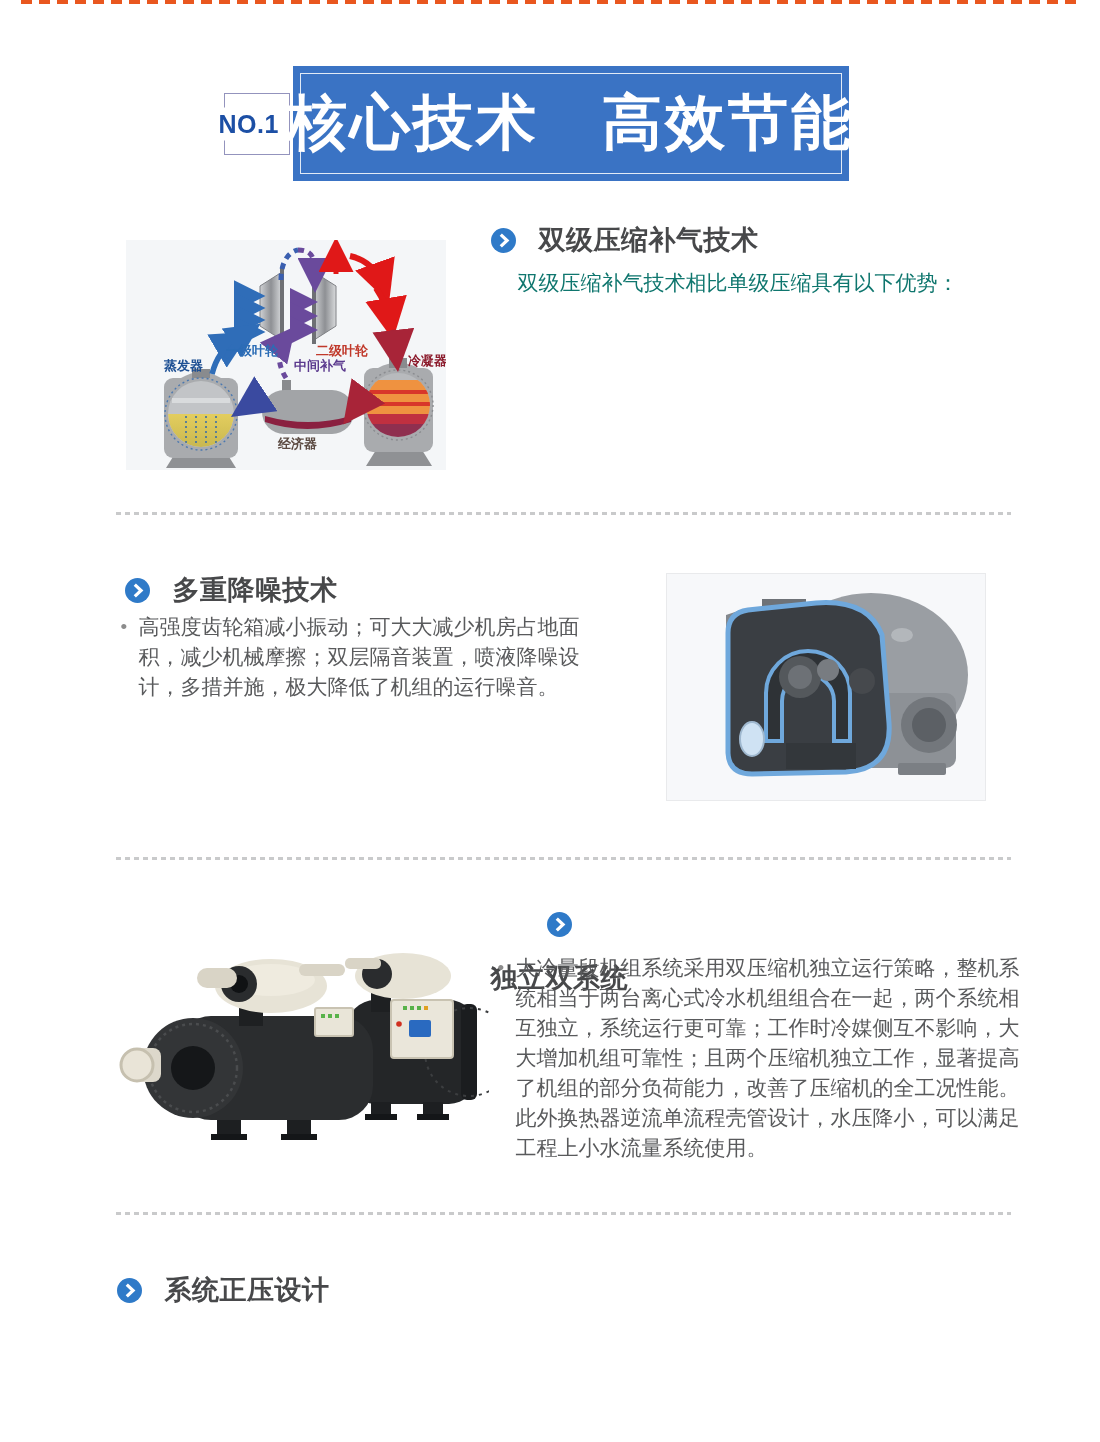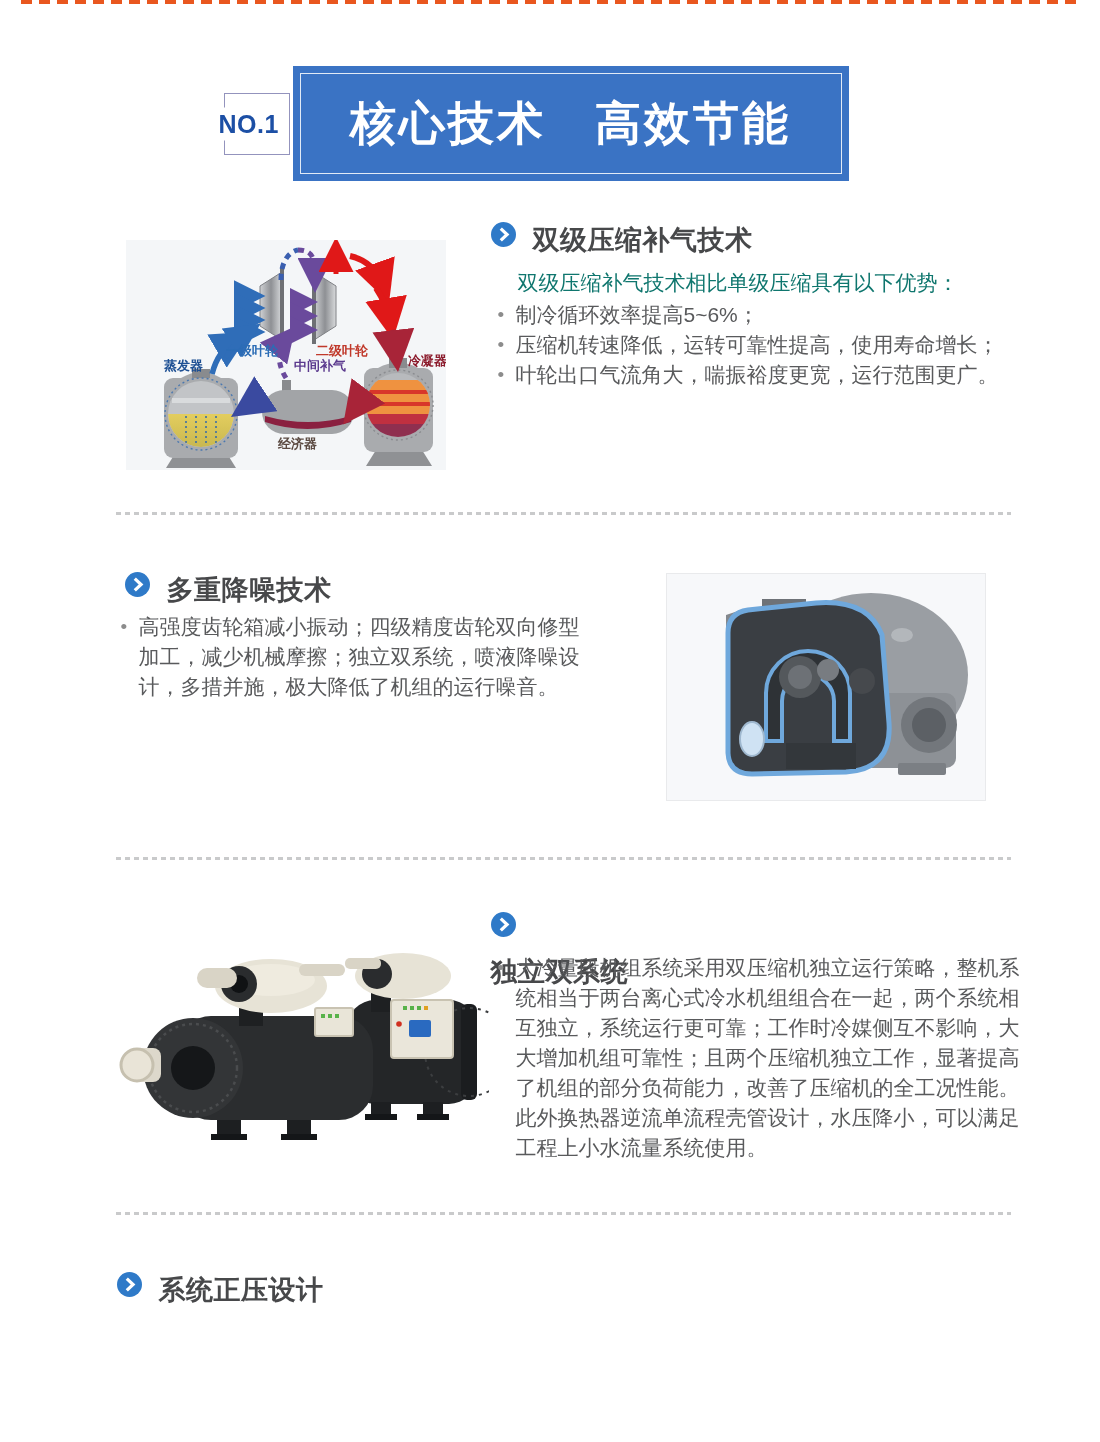--- a/index.html
+++ b/index.html
@@ -12,24 +12,24 @@
     background:repeating-linear-gradient(90deg,#e9571f 0 11px,transparent 11px 18px); }
 
   
   .no-box { position:absolute; left:203px; top:93px; width:66px; height:62px;
     border:1px solid #9393bd; }
   .no-label { position:absolute; left:-9px; top:50%; transform:translateY(-50%);
     background:#fff; padding:2px 3px; font-size:25px; font-weight:bold; color:#1c4fa5; letter-spacing:.5px; }
   .banner { position:absolute; left:272px; top:66px; width:556px; height:115px; background:#3a73c4; }
   .banner-inner { position:absolute; left:7px; top:7px; right:7px; bottom:7px;
     border:1.5px solid rgba(255,255,255,.85); display:flex; align-items:center; justify-content:center; }
-  .banner-title { color:#fff; font-size:46px; font-weight:bold; letter-spacing:3px; white-space:pre; }
-
-  
-  .sec-head { position:absolute; display:flex; align-items:flex-start; gap:17px; }
+  .banner-title { color:#fff; font-size:60px; font-weight:bold; letter-spacing:3px; white-space:pre; }
+
+  
+  .sec-head { position:absolute; display:flex; align-items:center; gap:23px; }
   .sec-head .arrow-badge { width:25px; height:25px; flex:0 0 auto; }
   .sec-head h2 { font-size:27px; font-weight:bold; color:#47484a; letter-spacing:.5px; }
 
   
   .intro { position:absolute; font-size:21px; color:#0f766e; line-height:30px; }
   .bullets { position:absolute; list-style:none; }
   .bullets li, p.bullet { position:relative; padding-left:18px; font-size:21px; color:#595a5c; line-height:30px; }
   .bullets li::before, p.bullet::before { content:"•"; position:absolute; left:0; top:0; color:#8c8c8c; font-size:19px; }
   p.bullet { position:absolute; }
 
@@ -179,36 +179,31 @@
   </div>
 
   <div class="sec-head" style="left:470px; top:222px;">
     <svg class="arrow-badge" viewBox="0 0 24 24">
       <circle cx="12" cy="12" r="12" fill="#2f7ac8"></circle>
       <path d="M9.4,6.4 L15.4,12 L9.4,17.6" fill="none" stroke="#fff" stroke-width="3.1"></path>
     </svg>
     <h2>双级压缩补气技术</h2>
   </div>
   <p class="intro" style="left:497px; top:268px;">双级压缩补气技术相比单级压缩具有以下优势：</p>
-  <ul class="bullets" style="left:477px; top:300px; width:560px;">
-    <li>制冷循环效率提高5~6%；</li>
-    <li>压缩机转速降低，运转可靠性提高，使用寿命增长；</li>
-    <li>叶轮出口气流角大，喘振裕度更宽，运行范围更广。</li>
-  </ul>
 
   <div class="sep" style="top:512px;"></div>
 
   <div class="sec-head" style="left:104px; top:572px;">
     <svg class="arrow-badge" viewBox="0 0 24 24">
       <circle cx="12" cy="12" r="12" fill="#2f7ac8"></circle>
       <path d="M9.4,6.4 L15.4,12 L9.4,17.6" fill="none" stroke="#fff" stroke-width="3.1"></path>
     </svg>
     <h2>多重降噪技术</h2>
   </div>
-  <p class="bullet" style="left:100px; top:612px; width:478px;">高强度齿轮箱减小振动；四级精度齿轮双向修型加工，减少机械摩擦；独立双系统，喷液降噪设计，多措并施，极大降低了机组的运行噪音。</p>
+  <p class="bullet" style="left:100px; top:612px; width:478px;">高强度齿轮箱减小振动；可大大减少机房占地面积，减少机械摩擦；双层隔音装置，喷液降噪设计，多措并施，极大降低了机组的运行噪音。</p>
 
   <div class="img-panel gearbox-panel">
     <svg viewBox="0 0 320 228" width="320" height="228">
       <rect x="0" y="0" width="320" height="228" fill="#f7f8fa" stroke="#e9eaec" stroke-width="2"></rect>
       <g>
         <ellipse cx="205" cy="102" rx="97" ry="82" fill="#9a9ea3"></ellipse>
         <rect x="170" y="120" width="120" height="75" rx="10" fill="#8d9196"></rect>
         <circle cx="263" cy="152" r="28" fill="#73777c"></circle>
         <circle cx="263" cy="152" r="17" fill="#5c6065"></circle>
         <rect x="232" y="190" width="48" height="12" rx="2" fill="#7b7f84"></rect>

